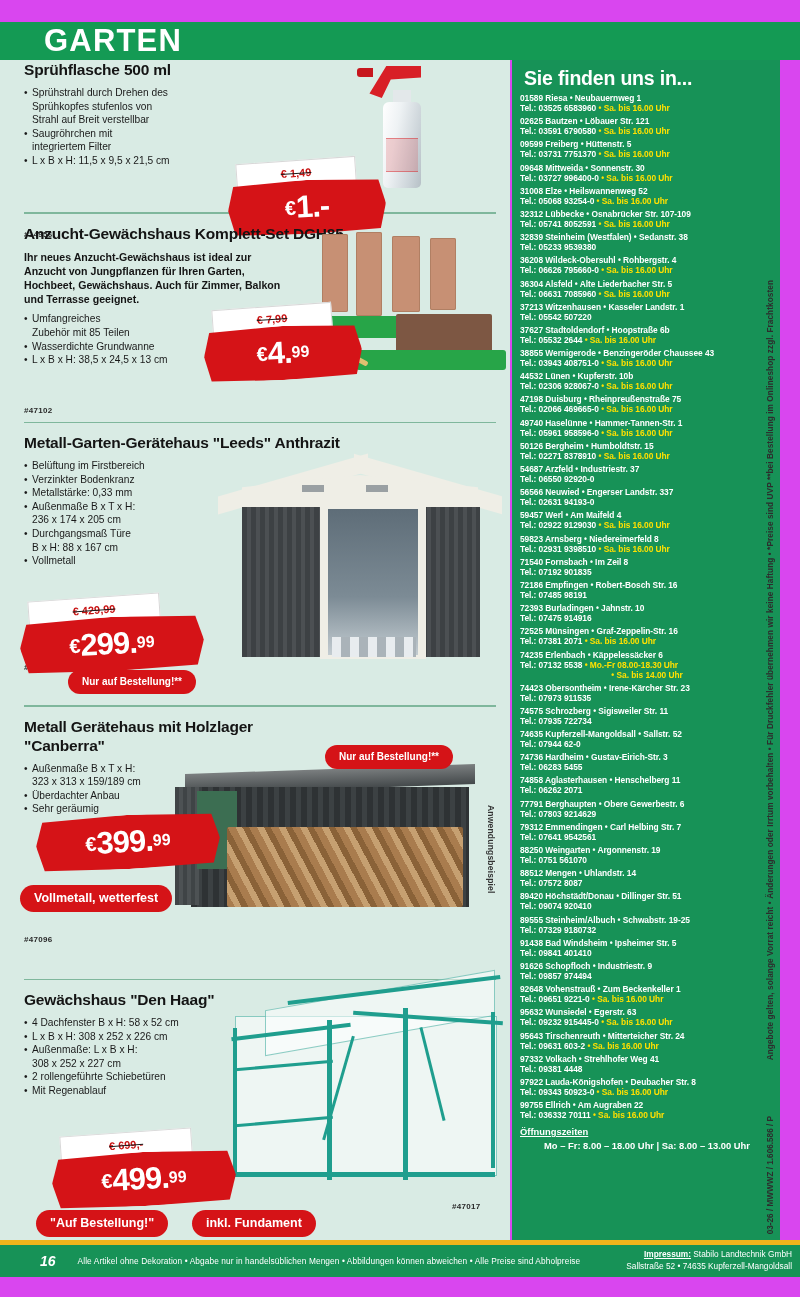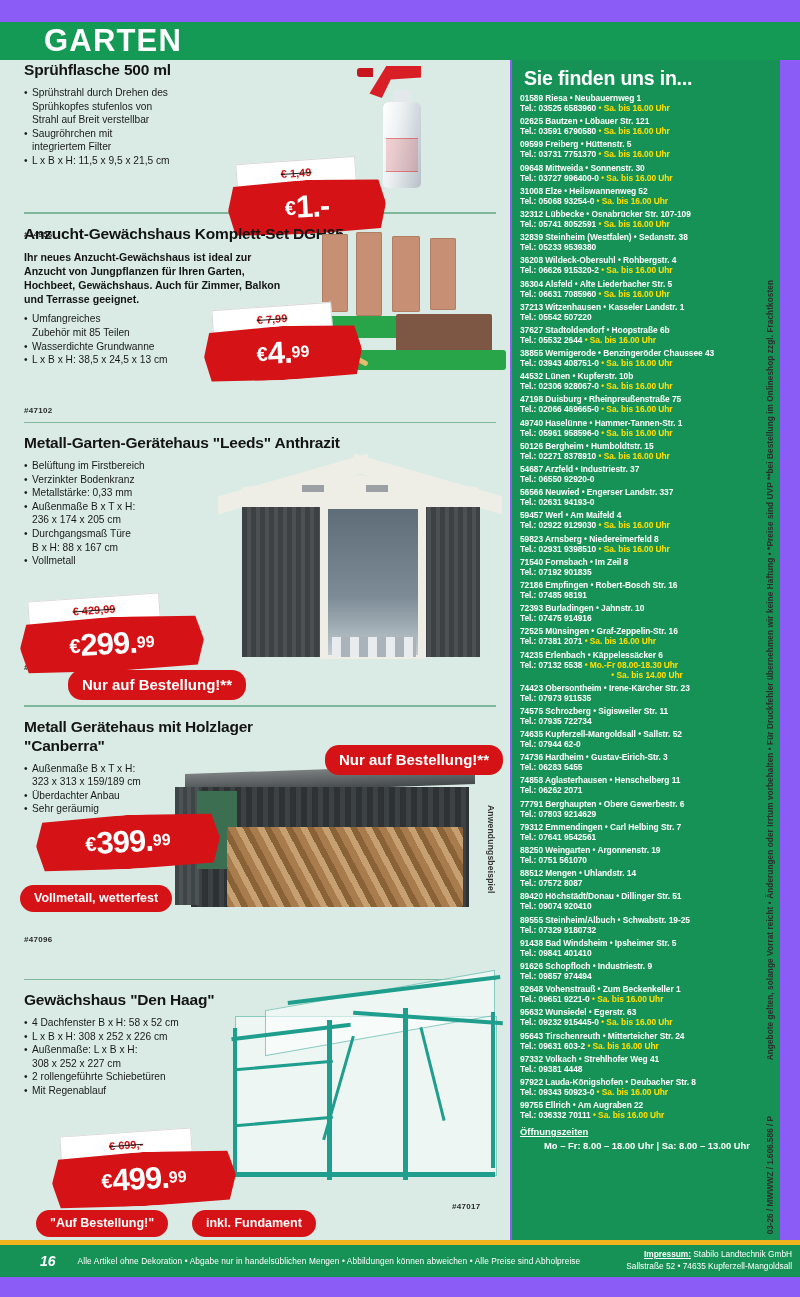--- a/index.html
+++ b/index.html
@@ -5,21 +5,21 @@
   * { box-sizing: border-box; margin: 0; padding: 0; }
   html, body {
     width: 800px; height: 1297px;
     background: #ffffff;
     font-family: "Liberation Sans", sans-serif;
     overflow: hidden;
   }
   .page {
     position: relative;
     width: 800px; height: 1297px;
-    background: #8b5cf6;
+    background: #d946ef;
   }
 
   
   .header-band {
     position: absolute; left: 0; top: 22px;
     width: 800px; height: 38px;
     background: #149a54;
   }
   .header-title {
     position: absolute; left: 44px; top: 24px;
@@ -86,21 +86,21 @@
     transform: rotate(-3deg);
   }
   .pt-main .euro { font-size: 20px; font-weight: bold; color: #fff; }
   .pt-main .val { font-size: 31px; font-weight: bold; color: #fff; letter-spacing: -1px; }
   .pt-main .cents { font-size: 16px; font-weight: bold; color: #fff; vertical-align: super; }
 
   
   .badge {
     position: absolute;
     background: #d51317; color: #fff;
-    font-size: 15px; font-weight: bold;
+    font-size: 10px; font-weight: bold;
     border-radius: 14px;
     padding: 6px 14px 7px;
     white-space: nowrap;
   }
 
   
   .photo { position: absolute; }
 
   
   .sb-body {
@@ -461,21 +461,21 @@
         <div class="store">
           <div class="store-line1">32312 Lübbecke • Osnabrücker Str. 107-109</div>
           <div class="store-line2"><span>Tel.: 05741 8052591</span><span class="sat"> • Sa. bis 16.00 Uhr</span></div>
         </div>
         <div class="store">
           <div class="store-line1">32839 Steinheim (Westfalen) • Sedanstr. 38</div>
           <div class="store-line2"><span>Tel.: 05233 9539380</span></div>
         </div>
         <div class="store">
           <div class="store-line1">36208 Wildeck-Obersuhl • Rohbergstr. 4</div>
-          <div class="store-line2"><span>Tel.: 06626 915320-2</span><span class="sat"> • Sa. bis 16.00 Uhr</span></div>
+          <div class="store-line2"><span>Tel.: 06626 795660-0</span><span class="sat"> • Sa. bis 16.00 Uhr</span></div>
         </div>
         <div class="store">
           <div class="store-line1">36304 Alsfeld • Alte Liederbacher Str. 5</div>
           <div class="store-line2"><span>Tel.: 06631 7085960</span><span class="sat"> • Sa. bis 16.00 Uhr</span></div>
         </div>
         <div class="store">
           <div class="store-line1">37213 Witzenhausen • Kasseler Landstr. 1</div>
           <div class="store-line2"><span>Tel.: 05542 507220</span></div>
         </div>
         <div class="store">

